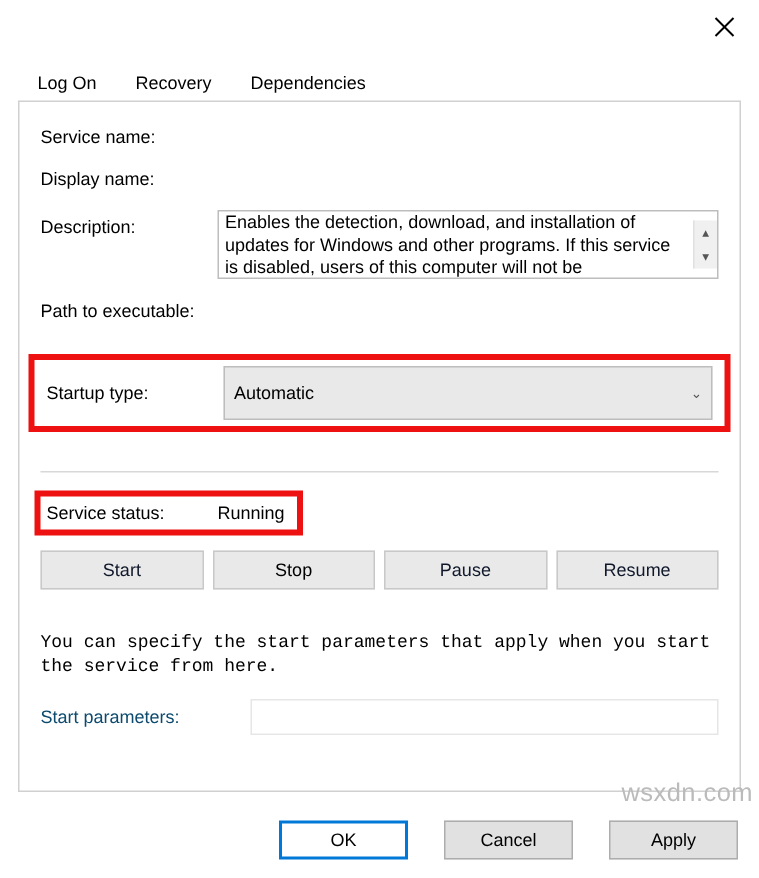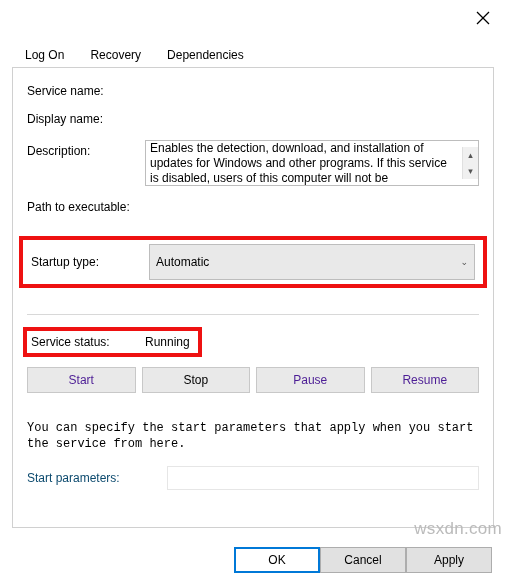--- a/index.html
+++ b/index.html
@@ -133,21 +133,21 @@
       flex: 1;
       height: 26px;
       border: 1px solid #c8c8c8;
       background: #e9e9e9;
       display: flex;
       align-items: center;
       justify-content: center;
       cursor: default;
     }
     .btn.disabled {
-      color: #4c1d95;
+      color: #0f172a;
     }
     .help-text {
       margin-top: 27px;
       line-height: 1.35;
       font-family: Liberation Mono, monospace;
     }
     .param-row {
       display: flex;
       align-items: center;
       margin-top: 14px;
@@ -160,21 +160,21 @@
       flex: 1;
       height: 24px;
       border: 1px solid #e6e6e6;
       background: #fff;
     }
     .dialog-buttons {
       position: absolute;
       right: 14px;
       bottom: 12px;
       display: flex;
-      gap: 0;
+      gap: 24px;
     }
     .dlg-btn {
       width: 86px;
       height: 26px;
       border: 1px solid #adadad;
       background: #e1e1e1;
       display: flex;
       align-items: center;
       justify-content: center;
       cursor: default;

